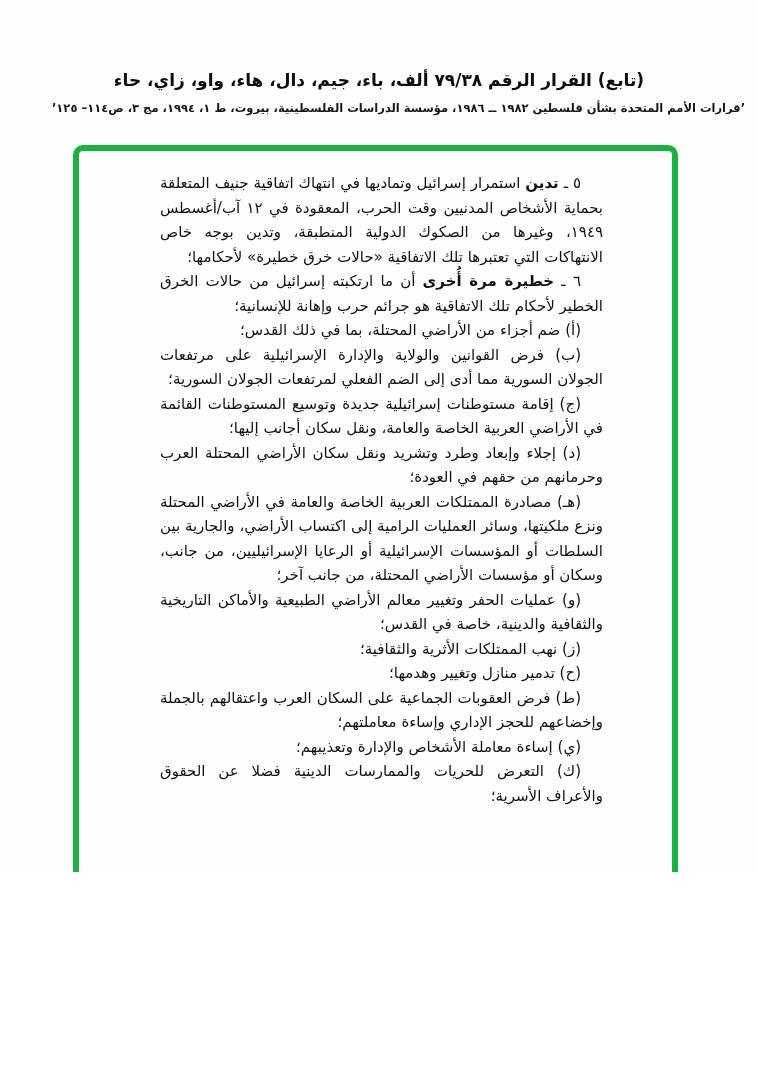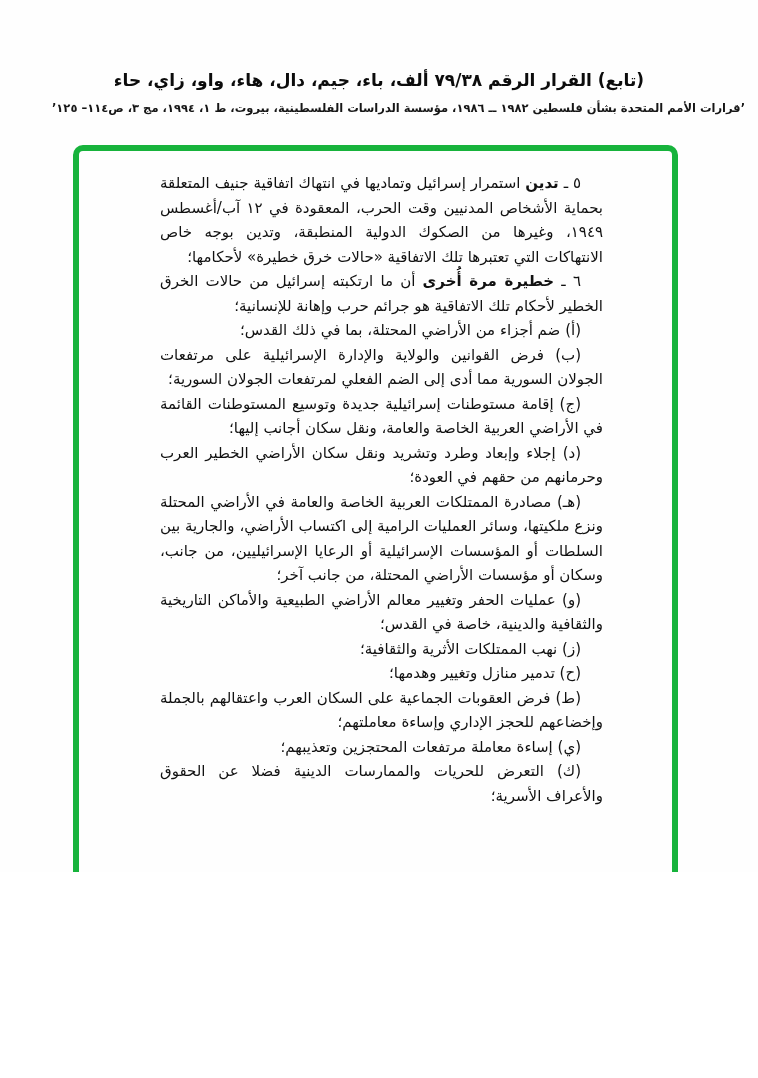--- a/index.html
+++ b/index.html
@@ -114,21 +114,21 @@
       <span>فرض القوانين والولاية والإدارة الإسرائيلية على مرتفعات الجولان السورية مما أدى إلى الضم الفعلي لمرتفعات الجولان السورية؛</span>
     </p>
     <p>
       <span>(ج)</span>
       
       <span>إقامة مستوطنات إسرائيلية جديدة وتوسيع المستوطنات القائمة في الأراضي العربية الخاصة والعامة، ونقل سكان أجانب إليها؛</span>
     </p>
     <p>
       <span>(د)</span>
       
-      <span>إجلاء وإبعاد وطرد وتشريد ونقل سكان الأراضي الخطير العرب وحرمانهم من حقهم في العودة؛</span>
+      <span>إجلاء وإبعاد وطرد وتشريد ونقل سكان الأراضي المحتلة العرب وحرمانهم من حقهم في العودة؛</span>
     </p>
     <p>
       <span>(هـ)</span>
       
       <span>مصادرة الممتلكات العربية الخاصة والعامة في الأراضي المحتلة ونزع ملكيتها، وسائر العمليات الرامية إلى اكتساب الأراضي، والجارية بين السلطات أو المؤسسات الإسرائيلية أو الرعايا الإسرائيليين، من جانب، وسكان أو مؤسسات الأراضي المحتلة، من جانب آخر؛</span>
     </p>
     <p>
       <span>(و)</span>
       
       <span>عمليات الحفر وتغيير معالم الأراضي الطبيعية والأماكن التاريخية والثقافية والدينية، خاصة في القدس؛</span>
@@ -144,21 +144,21 @@
       <span>تدمير منازل وتغيير وهدمها؛</span>
     </p>
     <p>
       <span>(ط)</span>
       
       <span>فرض العقوبات الجماعية على السكان العرب واعتقالهم بالجملة وإخضاعهم للحجز الإداري وإساءة معاملتهم؛</span>
     </p>
     <p>
       <span>(ي)</span>
       
-      <span>إساءة معاملة مرتفعات المحتجزين وتعذيبهم؛</span>
+      <span>إساءة معاملة الأشخاص والإدارة وتعذيبهم؛</span>
     </p>
     <p>
       <span>(ك)</span>
       
       <span>التعرض للحريات والممارسات الدينية فضلا عن الحقوق والأعراف الأسرية؛</span>
     </p>
   </div>
 
   <div class="page-number">١١</div>
 

